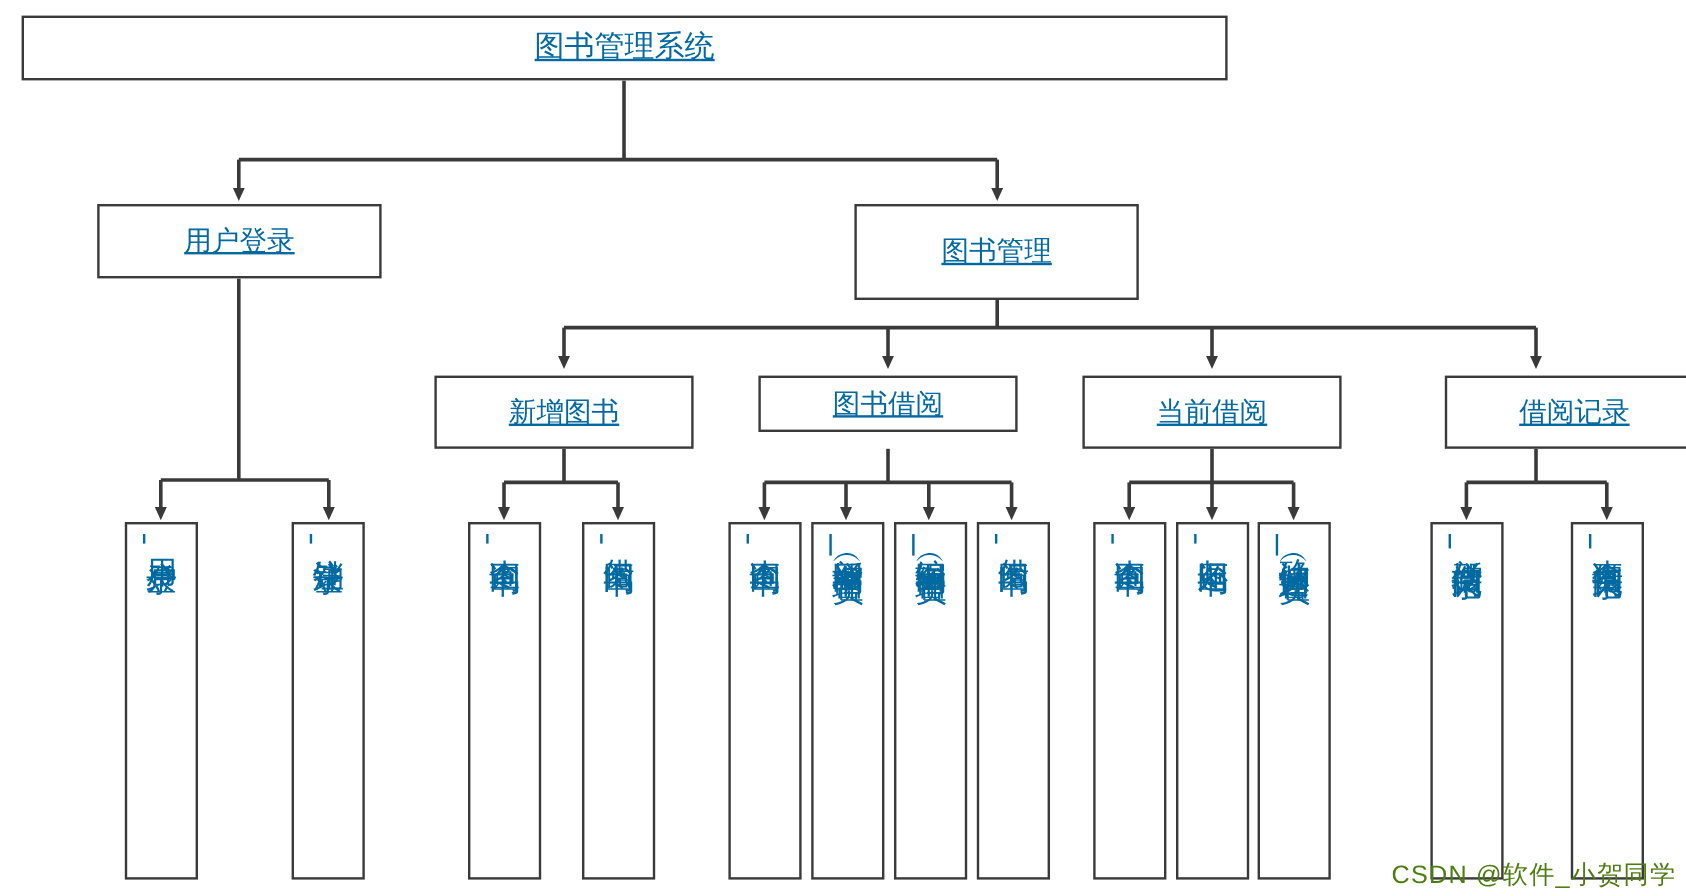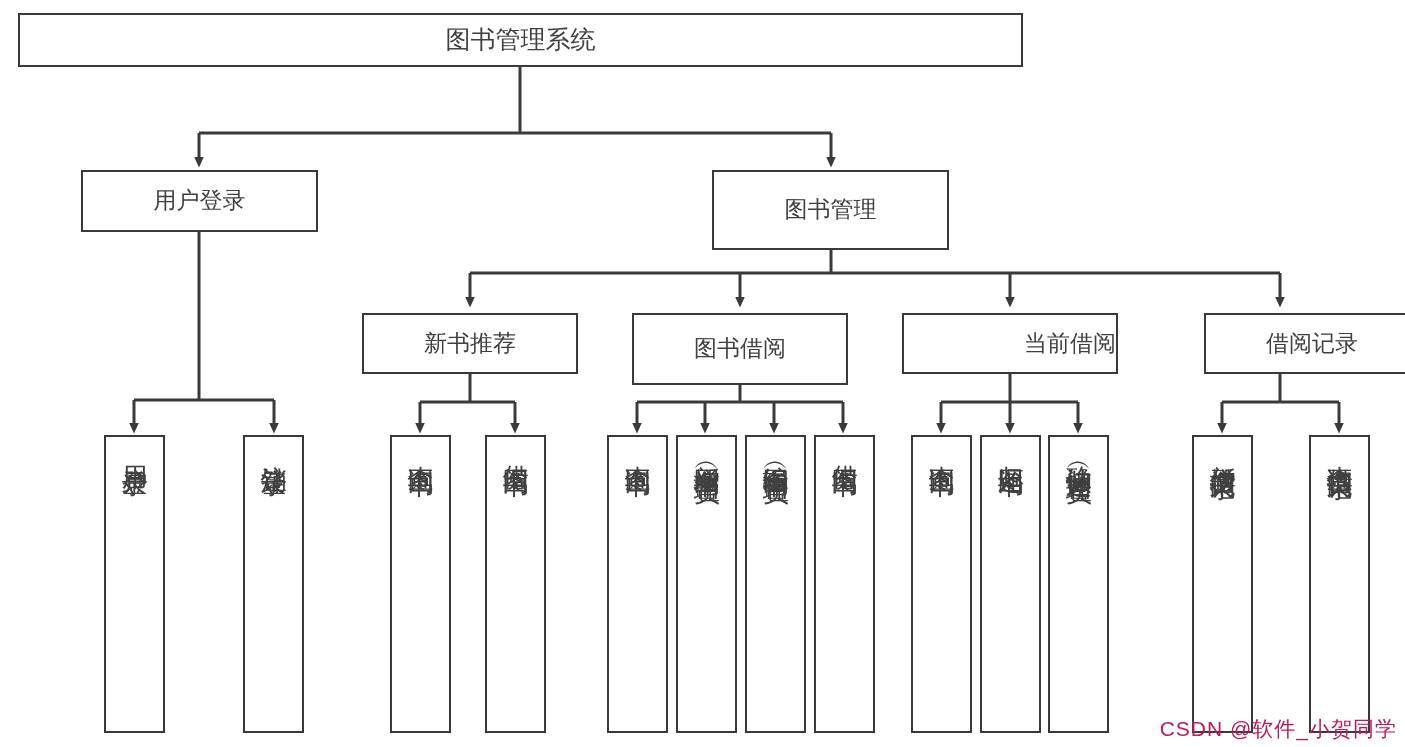--- a/index.html
+++ b/index.html
@@ -27,23 +27,24 @@
     pointer-events: none;
   }
   .node {
     position: absolute;
     box-sizing: border-box;
     border: 2.5px solid #3a3a3a;
     background: #ffffff;
     display: flex;
     align-items: center;
     justify-content: center;
-    color: #404040;
+    color: #0369a1;
     line-height: 1.18;
     z-index: 2;
+    text-decoration: underline;
   }
   .node-label {
     display: block;
     text-align: center;
     white-space: pre-line;
   }
   
   .node.root {
     font-size: 25px;
   }
@@ -63,21 +64,21 @@
     text-orientation: upright;
     letter-spacing: 2px;
     line-height: 1.05;
     white-space: nowrap;
   }
   .watermark {
     position: absolute;
     right: 8px;
     bottom: 4px;
     font-size: 21px;
-    color: #be185d;
+    color: #4d7c0f;
     letter-spacing: 1px;
     z-index: 3;
     white-space: nowrap;
     margin-top: 20px;
   }
 </style>
 </head>
 <body>
 
 <div id="canvas">
@@ -138,28 +139,28 @@
 
   <div class="node branch" style="left:81px; top:170px; width:237px; height:62px;">
     <span class="node-label">用户登录</span>
   </div>
 
   <div class="node branch" style="left:712px; top:170px; width:237px; height:80px;">
     <span class="node-label">图书管理</span>
   </div>
 
   <div class="node branch" style="left:362px; top:313px; width:216px; height:61px;">
-    <span class="node-label">新书推荐</span>
-  </div>
-
-  <div class="node branch" style="left:632px; top:313px; width:216px; height:72px;">
+    <span class="node-label">新增图书</span>
+  </div>
+
+  <div class="node branch" style="left:632px; top:313px; width:216px; height:47px;">
     <span class="node-label">图书借阅</span>
   </div>
 
-  <div class="node branch" style="left:902px; top:313px; width:216px; height:61px;justify-content:flex-end;">
+  <div class="node branch" style="left:902px; top:313px; width:216px; height:61px;">
     <span class="node-label">当前借阅</span>
   </div>
 
   <div class="node branch" style="left:1172px; top:313px; width:216px; height:61px;margin-left:32px;">
     <span class="node-label">借阅记录</span>
   </div>
 
   <div class="node leaf" style="left:104px; top:435px; width:61px; height:298px;">
     <span class="node-label">用户登录</span>
   </div>

